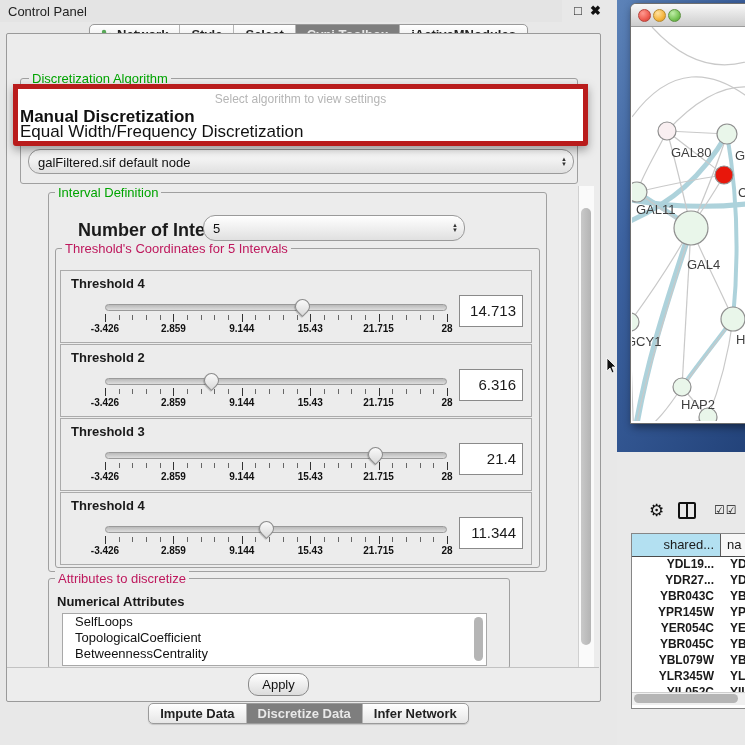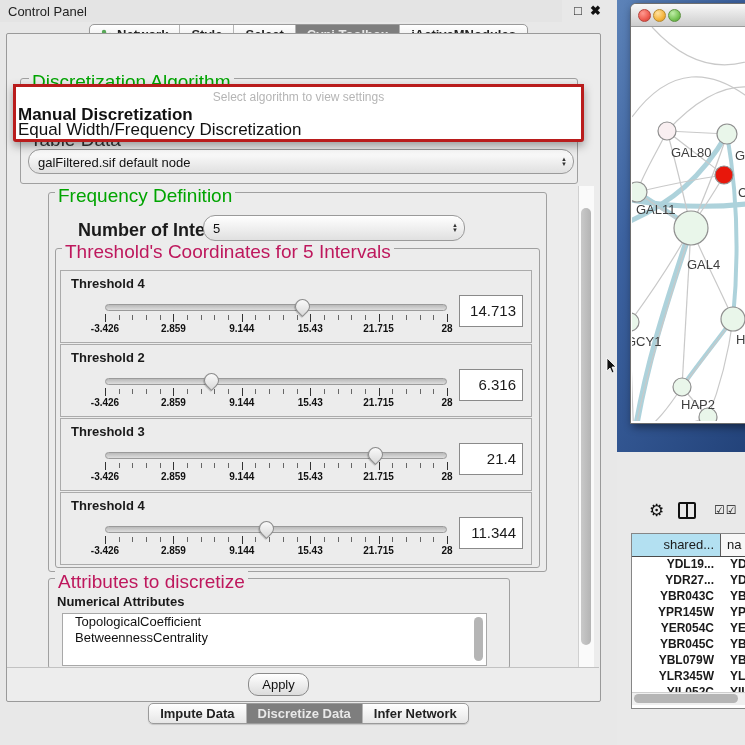--- a/index.html
+++ b/index.html
@@ -19,35 +19,35 @@
             display:flex;align-items:center;gap:4px;white-space:nowrap;}
   .seg .tab:first-child{border-left:none;}
   .seg .tab.selected{background:#7e7e7e;color:#e9e9e9;}
   #main-tabs{left:0;top:24px;width:617px;display:flex;justify-content:center;}
   #bottom-tabs{left:0;top:703px;width:617px;display:flex;justify-content:center;}
 
   #main-panel{left:6px;top:33px;width:593px;height:667px;border:1px solid #9a9a9a;
               border-radius:2px;background:#ececec;}
 
   .group{position:absolute;border:1px solid #a0a0a0;border-radius:3px;}
-  .gtitle{position:absolute;font-size:19px;background:#ececec;padding:0 3px;white-space:nowrap;}
+  .gtitle{position:absolute;font-size:13px;background:#ececec;padding:0 3px;white-space:nowrap;}
   .green{color:#00a400;} .blue{color:#be185d;} .dark{color:#333;}
 
   .combo{position:absolute;background:linear-gradient(#ffffff,#e0e0e0);border:1px solid #9a9a9a;
          border-radius:12px;font-size:13px;color:#111;}
   .combo .cv{position:absolute;left:9px;top:50%;transform:translateY(-50%);white-space:nowrap;}
   .stepper{position:absolute;right:6px;top:50%;transform:translateY(-50%);
            font-size:6px;line-height:5px;color:#333;text-align:center;}
 
   
   #algo-group{left:20px;top:78px;width:556px;height:52px;}
   #algo-combo{left:26px;top:94px;width:546px;height:26px;border-radius:5px;
               box-shadow:0 0 0 3px rgba(98,158,232,.7);}
 
-  #popup{left:13px;top:84px;width:565px;height:52px;background:#ffffff;border:3px solid #b91c1c;
+  #popup{left:13px;top:84px;width:565px;height:52px;background:#ffffff;border:5px solid #b91c1c;
          border-radius:0 0 3px 3px;box-shadow:0 4px 10px rgba(0,0,0,.35);z-index:30;}
   #popup .hint{position:absolute;left:0;right:0;top:3px;text-align:center;font-size:12px;color:#b5b5b5;}
   .pitem{position:absolute;left:2px;font-size:17px;color:#111;white-space:nowrap;}
   .pitem.bold{font-weight:bold;}
 
   #tabledata-group{left:20px;top:136px;width:556px;height:46px;}
   #td-combo{left:28px;top:149px;width:544px;height:23px;}
 
   #vscroll{left:578px;top:186px;width:15px;height:496px;background:#fafafa;border-left:1px solid #d0d0d0;}
   #vscroll .thumb{position:absolute;left:2px;top:22px;width:10px;height:437px;border-radius:6px;
@@ -181,21 +181,21 @@
   <div class="combo" id="td-combo">
     <span class="cv">galFiltered.sif default node</span>
     <span class="stepper">▲<br>▼</span>
   </div>
 
   <div class="abs" id="vscroll">
     <div class="thumb"></div>
   </div>
 
   <div class="group" id="interval-group">
-    <span class="gtitle green" style="left:6px;top:-8px;">Frequency Definition</span>
+    <span class="gtitle green" style="left:6px;top:-8px;">Interval Definition</span>
   </div>
   <span class="abs" id="noi-label">Number of Intervals</span>
   <div class="combo" id="noi-combo">
     <span class="cv">5</span>
     <span class="stepper">▲<br>▼</span>
   </div>
 
   <div class="group" id="threshold-group">
     <span class="gtitle blue" style="left:6px;top:-8px;">Threshold's Coordinates for 5 Intervals</span>
   </div>
@@ -285,20 +285,21 @@
         <div class="tval">11.344</div>
       </div>
     </div>
 
   <div class="group" id="attr-group">
     <span class="gtitle blue" style="left:6px;top:-8px;">Attributes to discretize</span>
   </div>
   <span class="abs" id="num-attr">Numerical Attributes</span>
   <div class="abs" id="attr-list">
     <div id="attr-items">
+        <div class="litem">SelfLoops</div>
         <div class="litem">TopologicalCoefficient</div>
         <div class="litem">BetweennessCentrality</div>
       </div>
     <div id="attr-scroll"></div>
   </div>
 
   <div class="abs" id="south-bar"></div>
   <div class="abs" id="apply-btn">Apply</div>
 
   <div class="abs" id="bottom-tabs">

